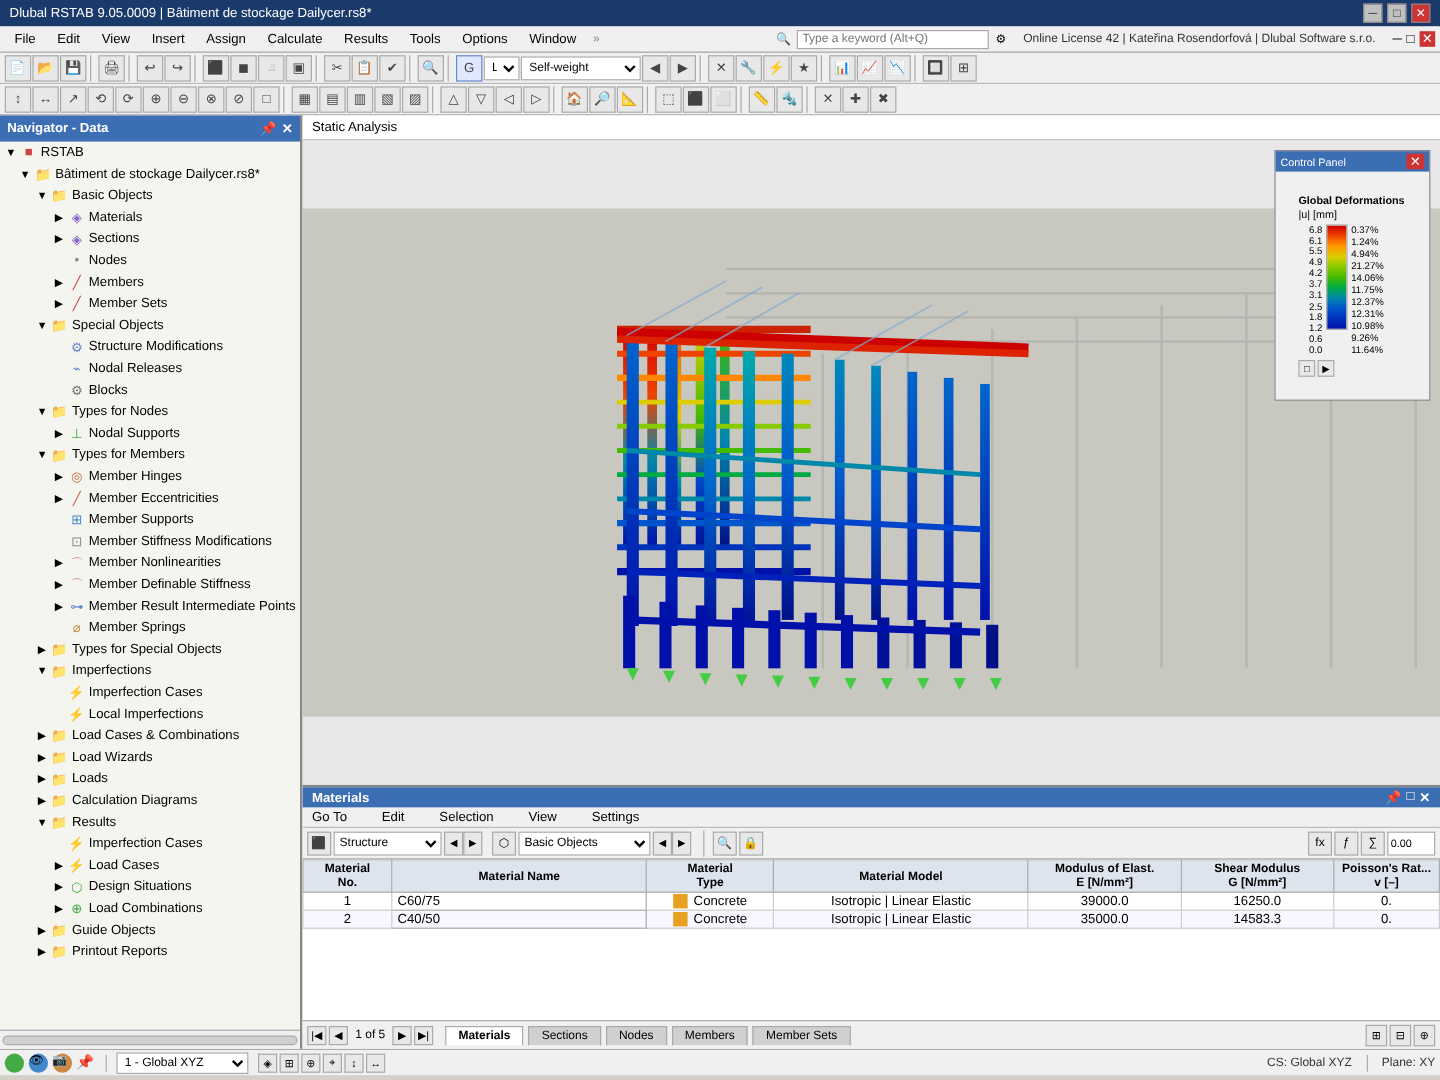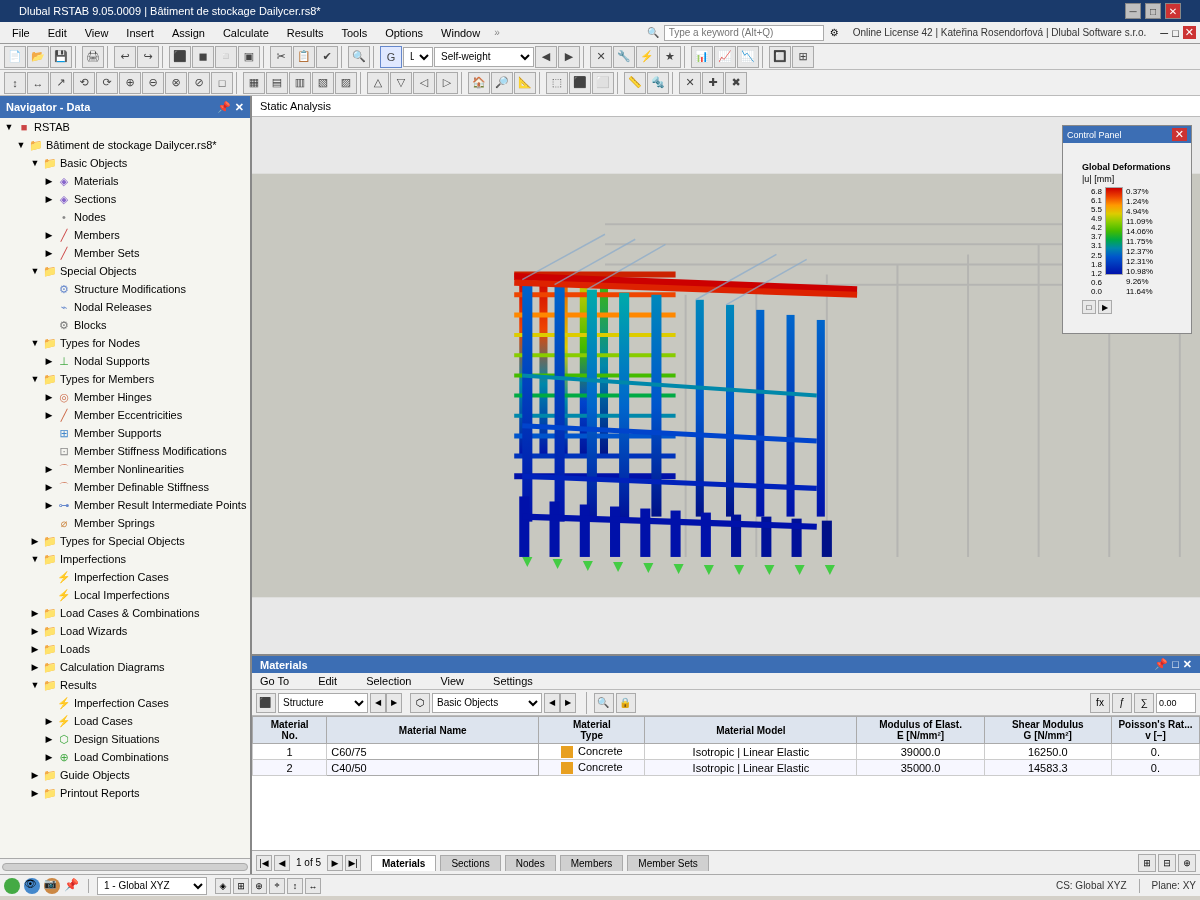--- a/index.html
+++ b/index.html
@@ -6,21 +6,21 @@
     body { font-family: 'Segoe UI', Arial, sans-serif; font-size: 11px; background: #d4d0c8; width: 1200px; height: 900px; overflow: hidden; }
 
     
     .title-bar {
       background: #1a3a6b;
       color: white;
       height: 22px;
       display: flex;
       align-items: center;
       justify-content: space-between;
-      padding: 0 19px;
+      padding: 0 8px;
       font-size: 11px;
     }
     .title-bar-controls { display: flex; gap: 4px; }
     .title-bar-controls span {
       width: 16px; height: 16px; background: #c0c0c0; color: #333;
       display: flex; align-items: center; justify-content: center;
       font-size: 10px; cursor: pointer; border: 1px solid #888;
     }
 
     
@@ -843,21 +843,21 @@
               <span>0.6</span>
               <span>0.0</span>
             </div>
 
             <div style="width:18px;height:88px;background:linear-gradient(to bottom, #cc0000, #ee4400, #ff9900, #ddcc00, #88cc00, #44bb00, #00aa44, #0088aa, #0055cc, #0033bb, #0011aa);border:1px solid #aaa;"></div>
 
             <div class="cp-legend">
               <span class="legend-value">0.37%</span>
               <span class="legend-value">1.24%</span>
               <span class="legend-value">4.94%</span>
-              <span class="legend-value">11.09%</span>
+              <span class="legend-value">21.27%</span>
               <span class="legend-value">14.06%</span>
               <span class="legend-value">11.75%</span>
               <span class="legend-value">12.37%</span>
               <span class="legend-value">12.31%</span>
               <span class="legend-value">10.98%</span>
               <span class="legend-value">9.26%</span>
               <span class="legend-value">11.64%</span>
             </div>
           </div>
 

